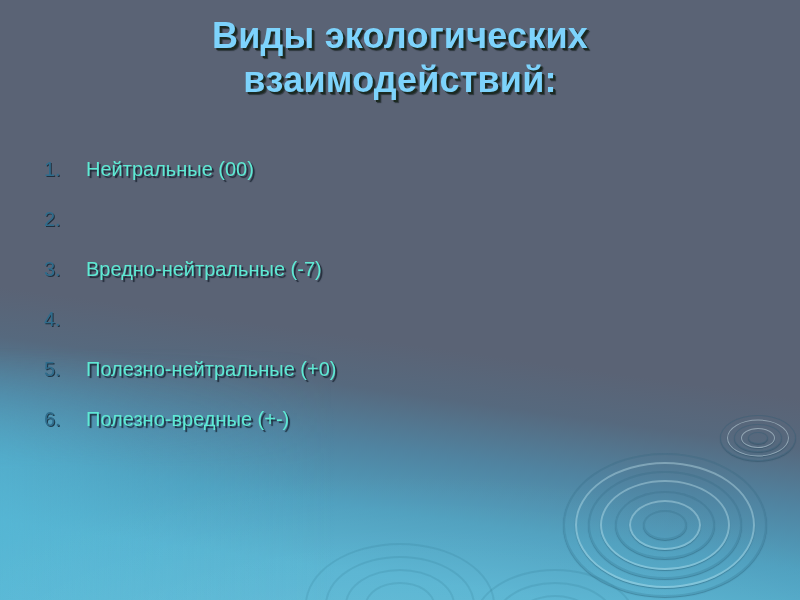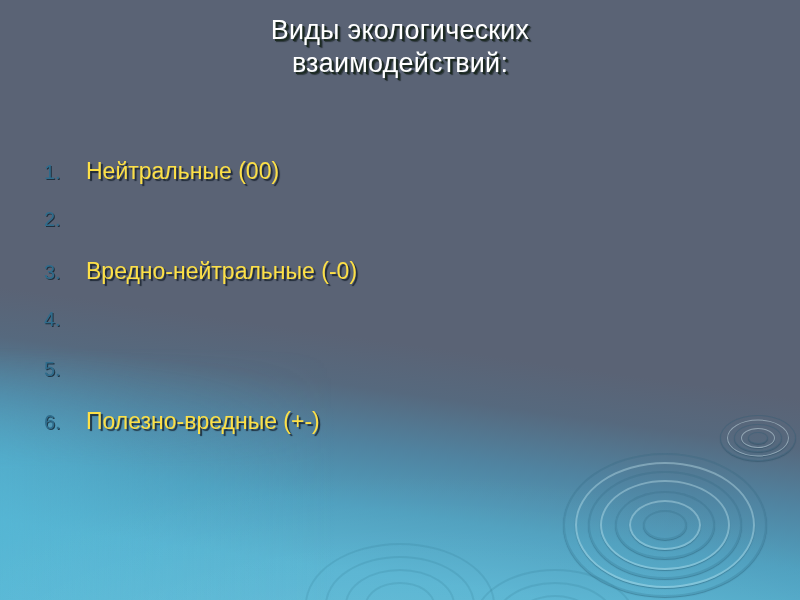--- a/index.html
+++ b/index.html
@@ -71,24 +71,24 @@
   .ripple.r-small span.dim { border-color: rgba(35,90,115,0.28); }
   .ripple.r-faint span { border-color: rgba(40,110,135,0.17); border-width: 2px; box-shadow:none; }
 
   
   #title {
     position: absolute;
     left: 0;
     right: 0;
     top: 14px;
     text-align: center;
-    font-size: 27px;
-    font-weight: normal;
+    font-size: 36px;
+    font-weight: bold;
     line-height: 1.23;
-    color: #ffffff;
+    color: #7dd3fc;
     letter-spacing: 0.2px;
     text-shadow: 2px 2px 0 #1c2a22, 3px 3px 1px rgba(10,18,14,0.55);
     white-space: pre-line;
   }
 
   
   #list {
     position: absolute;
     left: 38px;
     top: 158px;
@@ -106,22 +106,22 @@
     width: 48px;
     flex: 0 0 48px;
     font-size: 20px;
     color: #2f6c8c;
     text-shadow: 1px 1px 0 rgba(15,30,42,0.75);
     text-align: left;
     padding-left: 6px;
     box-sizing: border-box;
   }
   .txt {
-    font-size: 23px;
-    color: #fde047;
+    font-size: 20px;
+    color: #5eead4;
     text-shadow: 2px 2px 1px rgba(18,28,40,0.80);
     white-space: nowrap;
   }
 </style>
 </head>
 <body>
 
 <div id="slide">
 
   <div class="bg-layer bg-main"></div>
@@ -165,27 +165,28 @@
   <ol id="list">
     <li>
       <span class="num">1.</span>
       <span class="txt">Нейтральные (00)</span>
     </li>
     <li>
       <span class="num">2.</span>
     </li>
     <li>
       <span class="num">3.</span>
-      <span class="txt">Вредно-нейтральные (-0)</span>
+      <span class="txt">Вредно-нейтральные (-7)</span>
     </li>
     <li>
       <span class="num">4.</span>
     </li>
     <li>
       <span class="num">5.</span>
+      <span class="txt">Полезно-нейтральные (+0)</span>
     </li>
     <li>
       <span class="num">6.</span>
       <span class="txt">Полезно-вредные (+-)</span>
     </li>
   </ol>
 
 </div>
 
 </body></html>

